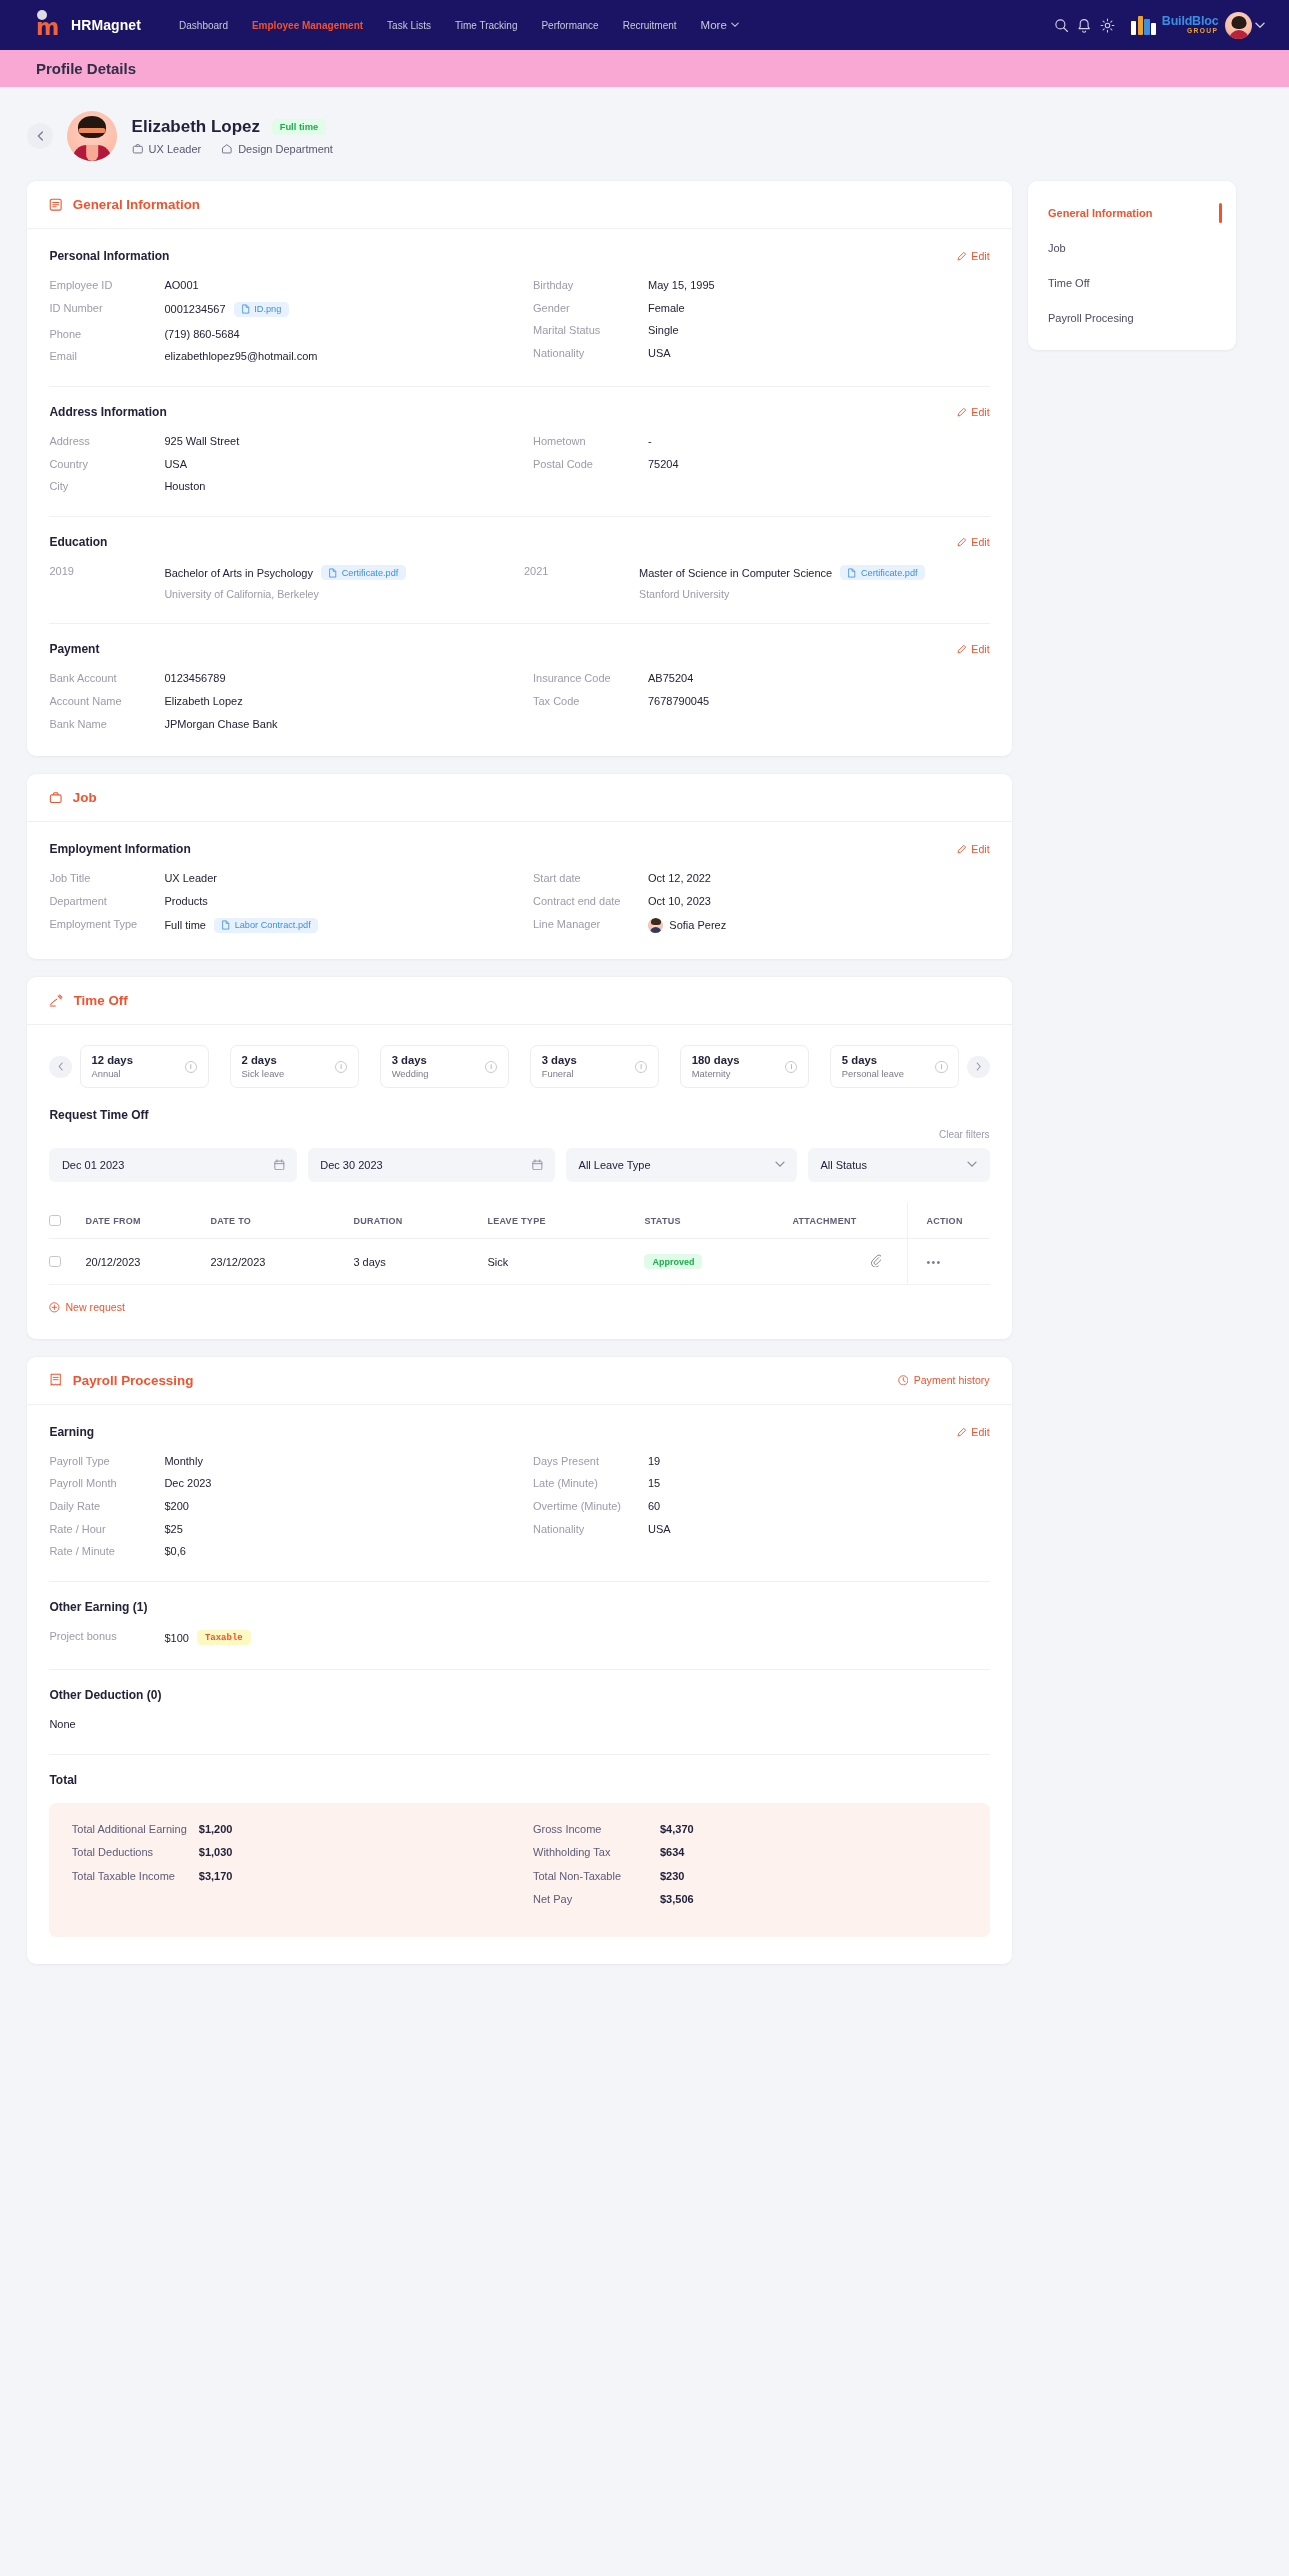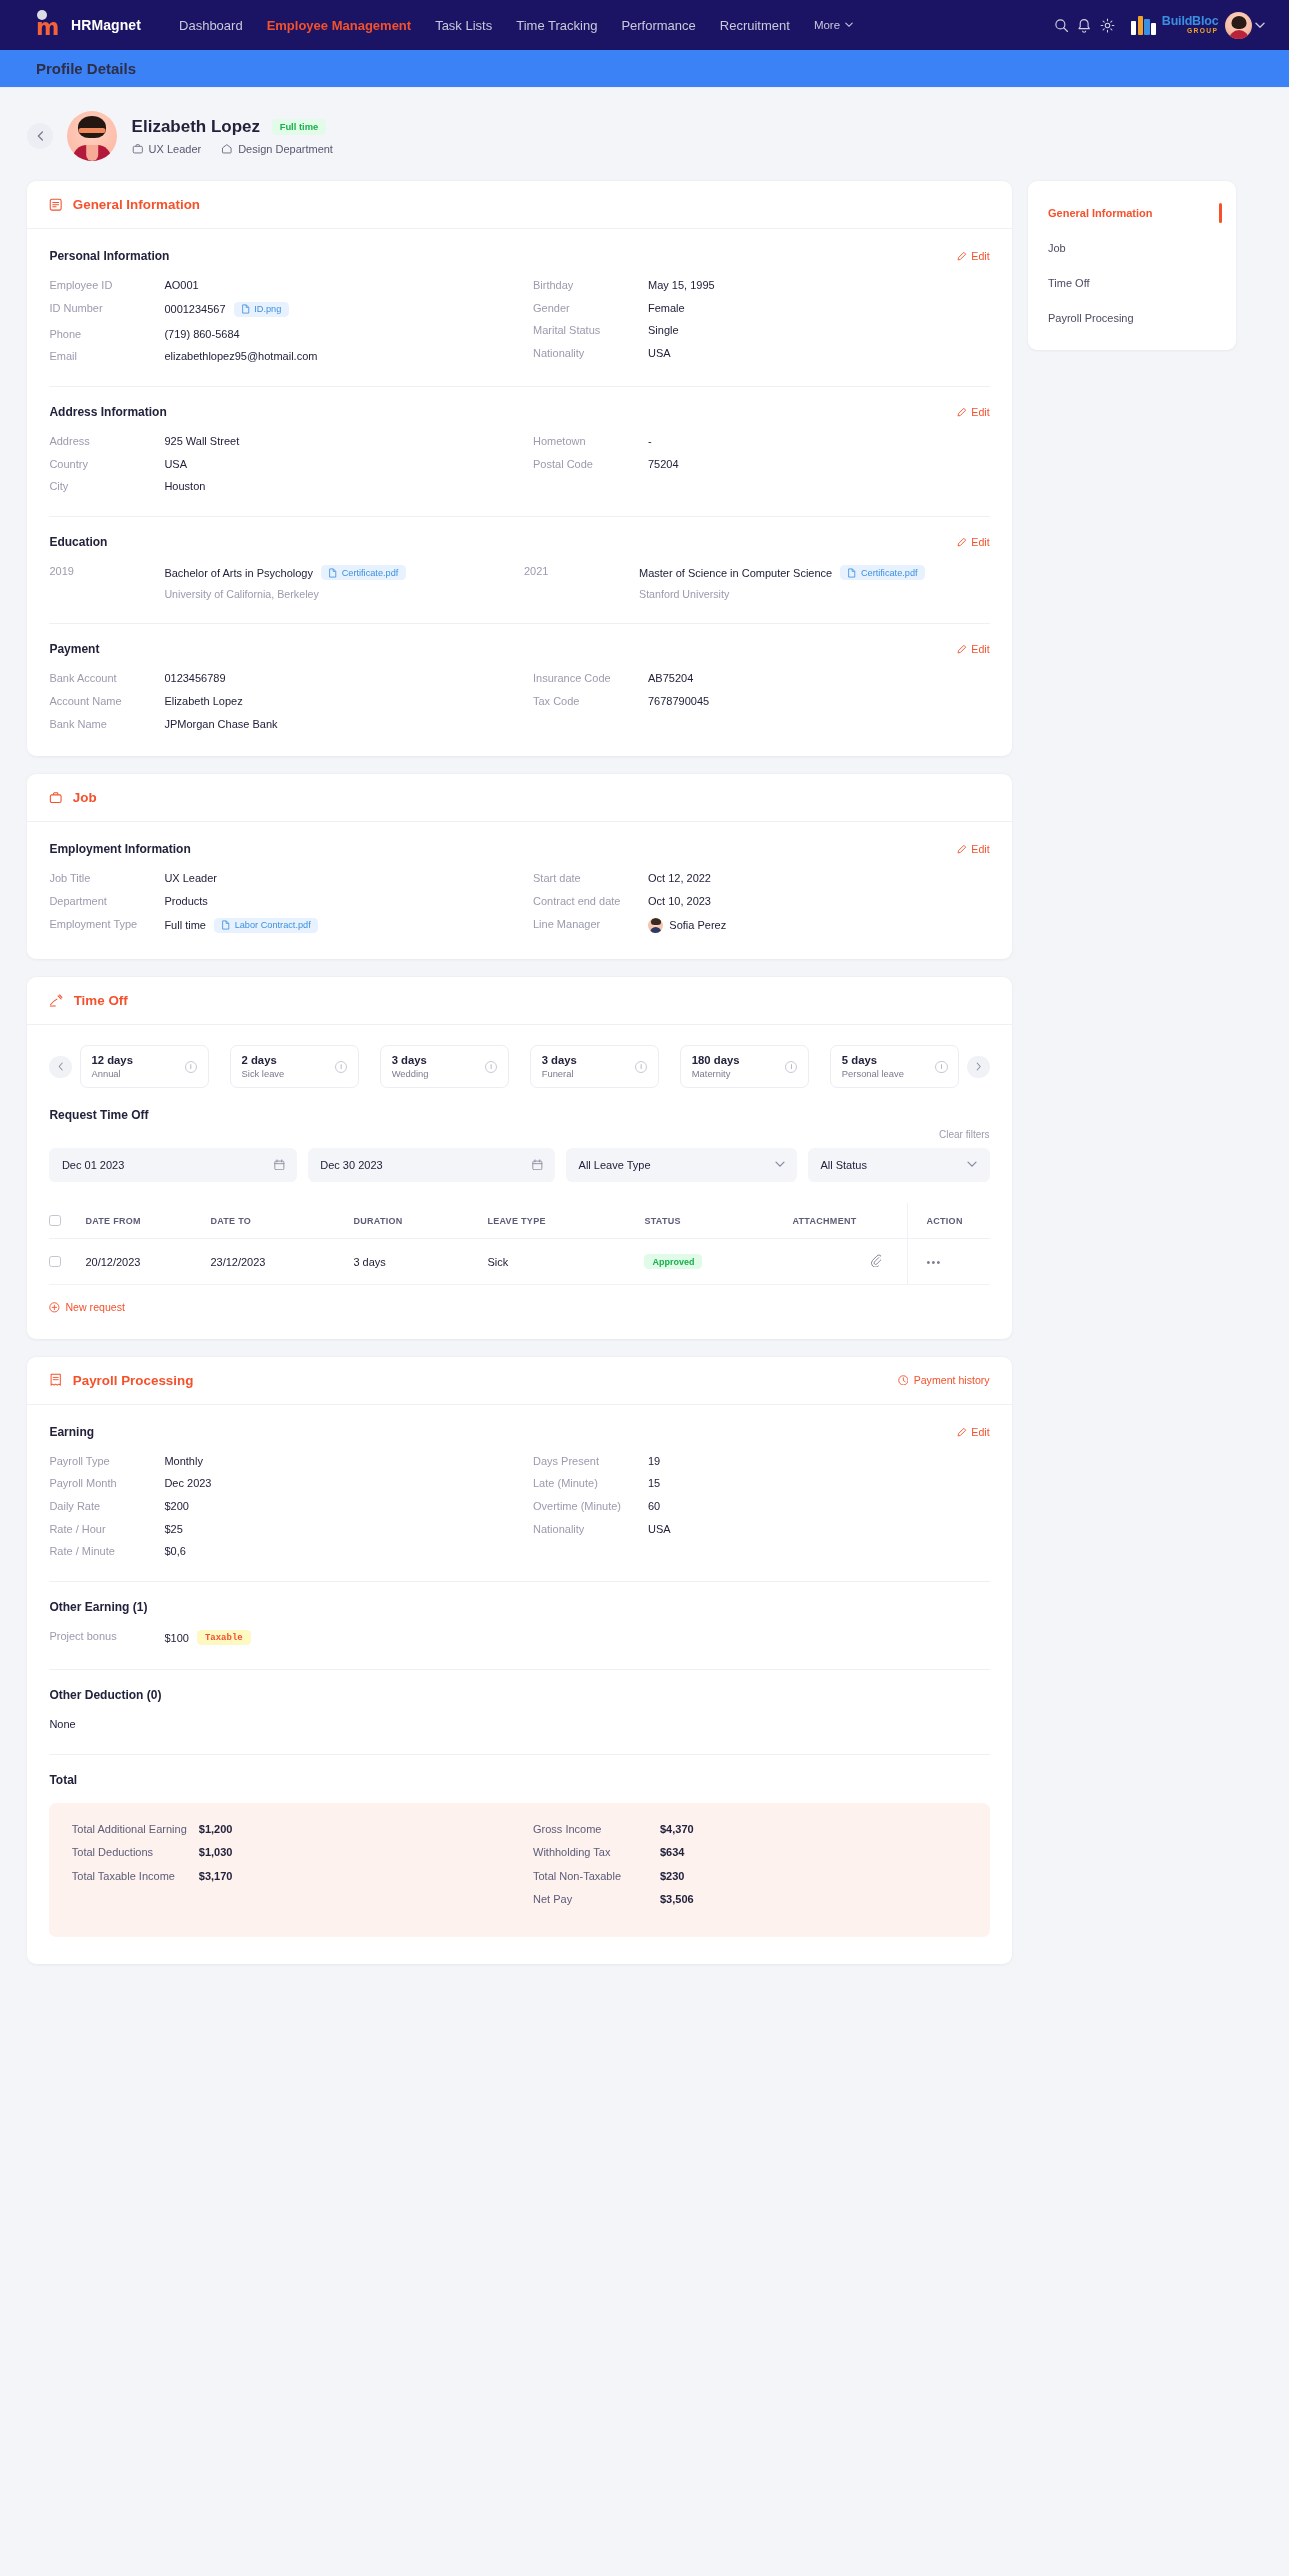--- a/index.html
+++ b/index.html
@@ -27,21 +27,21 @@
     background: #dcdce6;
   }
   .brand-mark .m {
     position: absolute; left: 0; top: 5.4px;
     font-size: 22.4px; line-height: 21.5px; font-weight: 700;
     color: #f4623a; font-family: "DejaVu Sans", sans-serif;
   }
   .brand-name { color: #ffffff; font-size: 14px; font-weight: 700; letter-spacing: 0.1px; }
   .nav-links { display: flex; align-items: center; gap: 24px; }
   .nav-link {
-    font-size: 13px; color: #c9c9db; text-decoration: none;
+    font-size: 10px; color: #c9c9db; text-decoration: none;
     white-space: nowrap; cursor: pointer;
   }
   .nav-link.active { color: #f4512c; font-weight: 700; }
   .nav-more { display: flex; align-items: center; gap: 4.5px; color: #c9c9db; font-size: 11.5px; cursor: pointer;}
   .nav-right { margin-left: auto; display: flex; align-items: center; gap: 3px; }
   .icon-btn {
     width: 20px; height: 20px; display: flex; align-items: center; justify-content: center;
     cursor: pointer;
   }
   .bb-logo { display: flex; align-items: center; gap: 5.4px; margin: 0 3.6px 0 10.7px; }
@@ -60,21 +60,21 @@
     width:15px; height:13.4px; border-radius:50% 50% 42% 42%; background:#2a1b16;
   }
   .nav-avatar::after{
     content:""; position:absolute; left:50%; bottom:-2.7px; transform:translateX(-50%);
     width:20px; height:11.6px; border-radius:10px 10px 0 0; background:#b9243b;
   }
   .caret { color:#c9c9db; font-size: 9px; cursor:pointer;}
 
   
   .page-title-bar {
-    background:#3b82f6; height:38px; display:flex; align-items:center;
+    background:#f9a8d4; height:38px; display:flex; align-items:center;
     padding-left:36px; border-bottom:0.9px solid #eceef3;
   }
   .page-title { font-size:15px; font-weight:700; color:#2e2e46; }
 
   .profile-head {
     display:flex; align-items:center; gap:14.3px;
     padding:23px 36px 20px 27px;
   }
   .back-btn {
     width:26px; height:26px; border-radius:50%; background:#eceef3;

